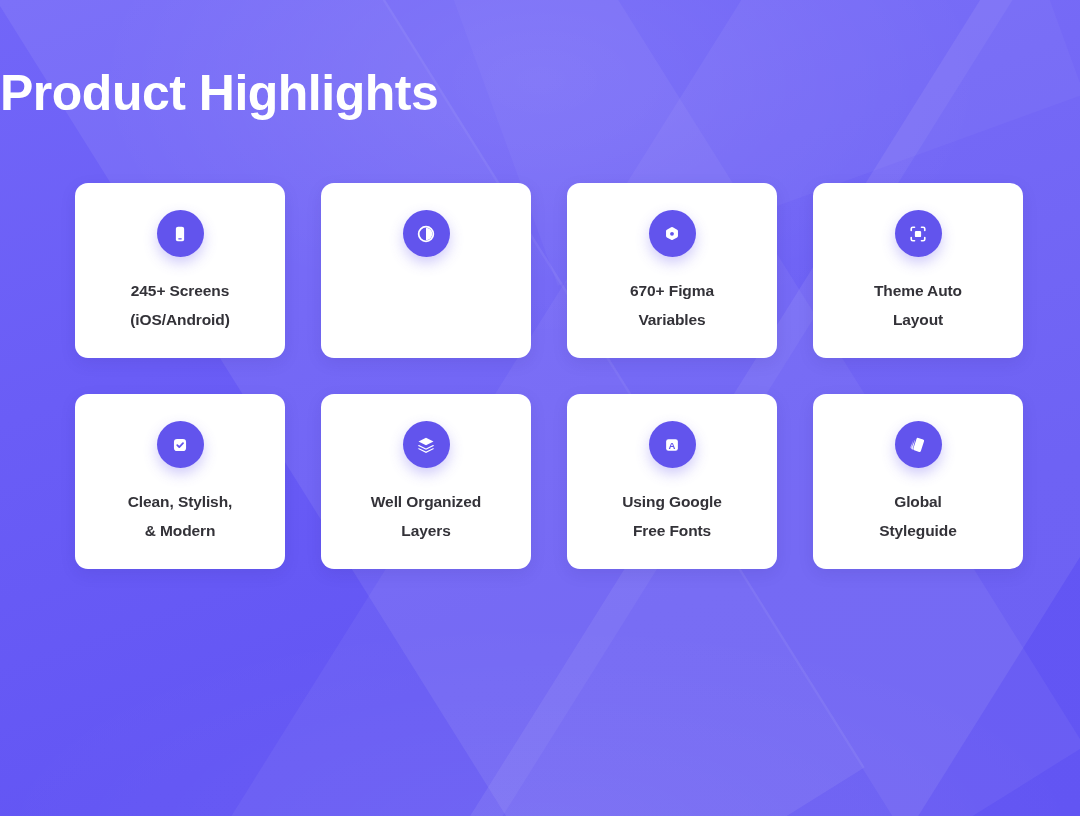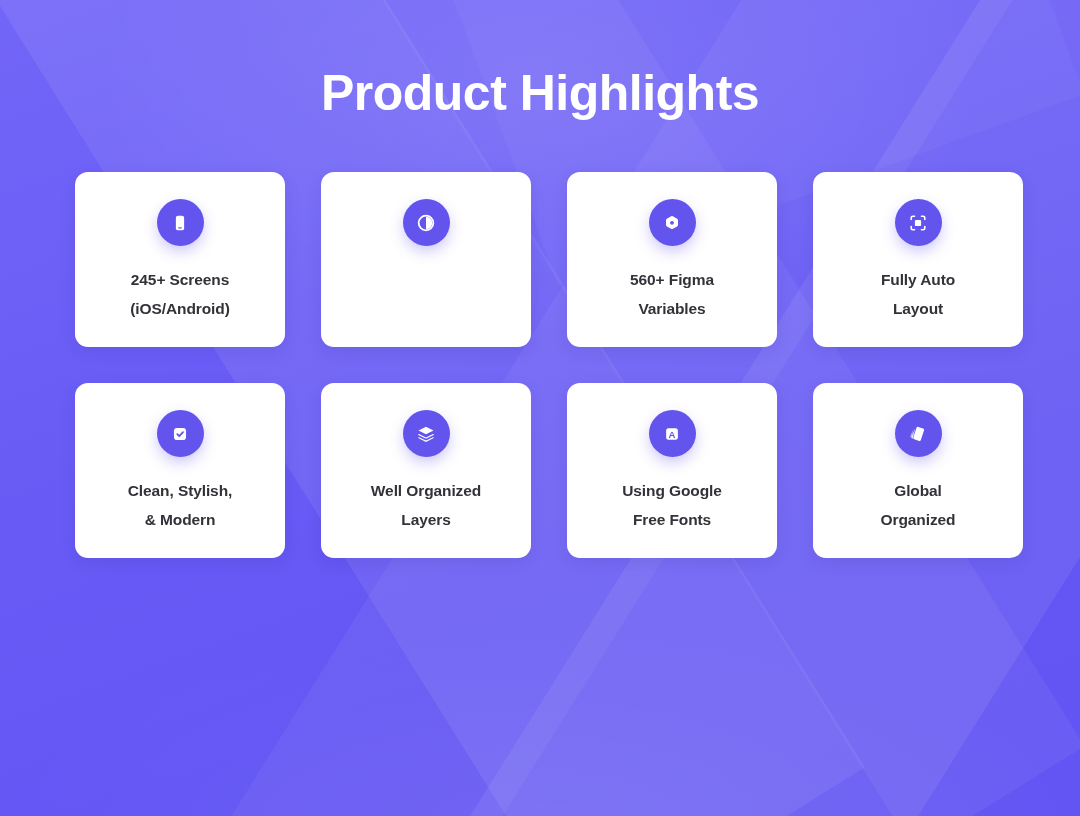--- a/index.html
+++ b/index.html
@@ -33,33 +33,32 @@
   }
   .glow-b {
     position:absolute; width:1100px; height:420px;
     left:-10px; top:620px;
     background:radial-gradient(ellipse at center, rgba(255,255,255,0.045) 0%, rgba(255,255,255,0) 72%);
   }
 
   
   #page-title {
     position:absolute; top:66px; left:0; width:1056px;
-    text-align:center;
+    text-align:left;
     color:#FFFFFF;
     font-size:50px;
     font-weight:bold;
     letter-spacing:-0.5px;
     line-height:1.1;
-    padding-left:24px;
   }
 
   
   #card-grid {
     position:absolute;
-    left:75px; top:172px;
+    left:75px; top:183px;
     width:930px;
     display:grid;
     grid-template-columns:repeat(4,210px);
     grid-template-rows:repeat(3,175px);
     column-gap:30px;
     row-gap:25px;
     gap:36px;
   }
   .card {
     background:#FFFFFF;
@@ -136,42 +135,42 @@
 
   <div class="card">
     <div class="icon-circle">
       <span>
         <svg width="22" height="22" viewBox="0 0 24 24">
             <path d="M11.1 4.6a1.8 1.8 0 0 1 1.8 0l4.7 2.7c.55.32.9.92.9 1.56v5.28c0 .64-.35 1.24-.9 1.56l-4.7 2.7a1.8 1.8 0 0 1-1.8 0l-4.7-2.7a1.8 1.8 0 0 1-.9-1.56V8.86c0-.64.35-1.24.9-1.56z" fill="#fff"></path>
             <circle cx="12" cy="11.8" r="2.1" fill="#6254ED"></circle>
           </svg>
       </span>
     </div>
-    <div class="card-label">560+ Figma
+    <div class="card-label">670+ Figma
 Variables</div>
   </div>
 
 
 
 
   <div class="card">
     <div class="icon-circle">
       <span>
         <svg width="22" height="22" viewBox="0 0 24 24">
             <g fill="none" stroke="#fff" stroke-width="1.8" stroke-linecap="round">
               <path d="M4.6 8.2V6.4c0-1 .8-1.8 1.8-1.8h1.8"></path>
               <path d="M15.8 4.6h1.8c1 0 1.8.8 1.8 1.8v1.8"></path>
               <path d="M19.4 15.8v1.8c0 1-.8 1.8-1.8 1.8h-1.8"></path>
               <path d="M8.2 19.4H6.4c-1 0-1.8-.8-1.8-1.8v-1.8"></path>
             </g>
             <rect x="8.6" y="8.6" width="6.8" height="6.8" rx="1.3" fill="#fff"></rect>
           </svg>
       </span>
     </div>
-    <div class="card-label">Fully Auto
+    <div class="card-label">Theme Auto
 Layout</div>
   </div>
 
   <div class="card">
     <div class="icon-circle">
       <span>
         <svg width="22" height="22" viewBox="0 0 24 24">
             <rect x="5.4" y="5.4" width="13.2" height="13.2" rx="3.4" fill="#fff"></rect>
             <path d="M9 12.1l2.2 2.3L15.3 9.9" fill="none" stroke="#6254ED" stroke-width="1.9" stroke-linecap="round" stroke-linejoin="round"></path>
           </svg>
@@ -216,16 +215,16 @@
         <svg width="22" height="22" viewBox="0 0 24 24">
             <g transform="rotate(18 12 12)">
               <rect x="8.4" y="4.6" width="8.6" height="14.2" rx="1.5" fill="#fff"></rect>
               <path d="M7.2 6.6 6.1 17.2c-.06.6.3 1.1.86 1.22l1.1.24z" fill="#fff" opacity="0.85"></path>
               <path d="M5.5 8.3 4.8 16.6c-.05.55.3 1 .8 1.1l.7.15z" fill="#fff" opacity="0.6"></path>
             </g>
           </svg>
       </span>
     </div>
     <div class="card-label">Global
-Organized</div>
+Styleguide</div>
   </div>
 
 </div>
 
 </body></html>

